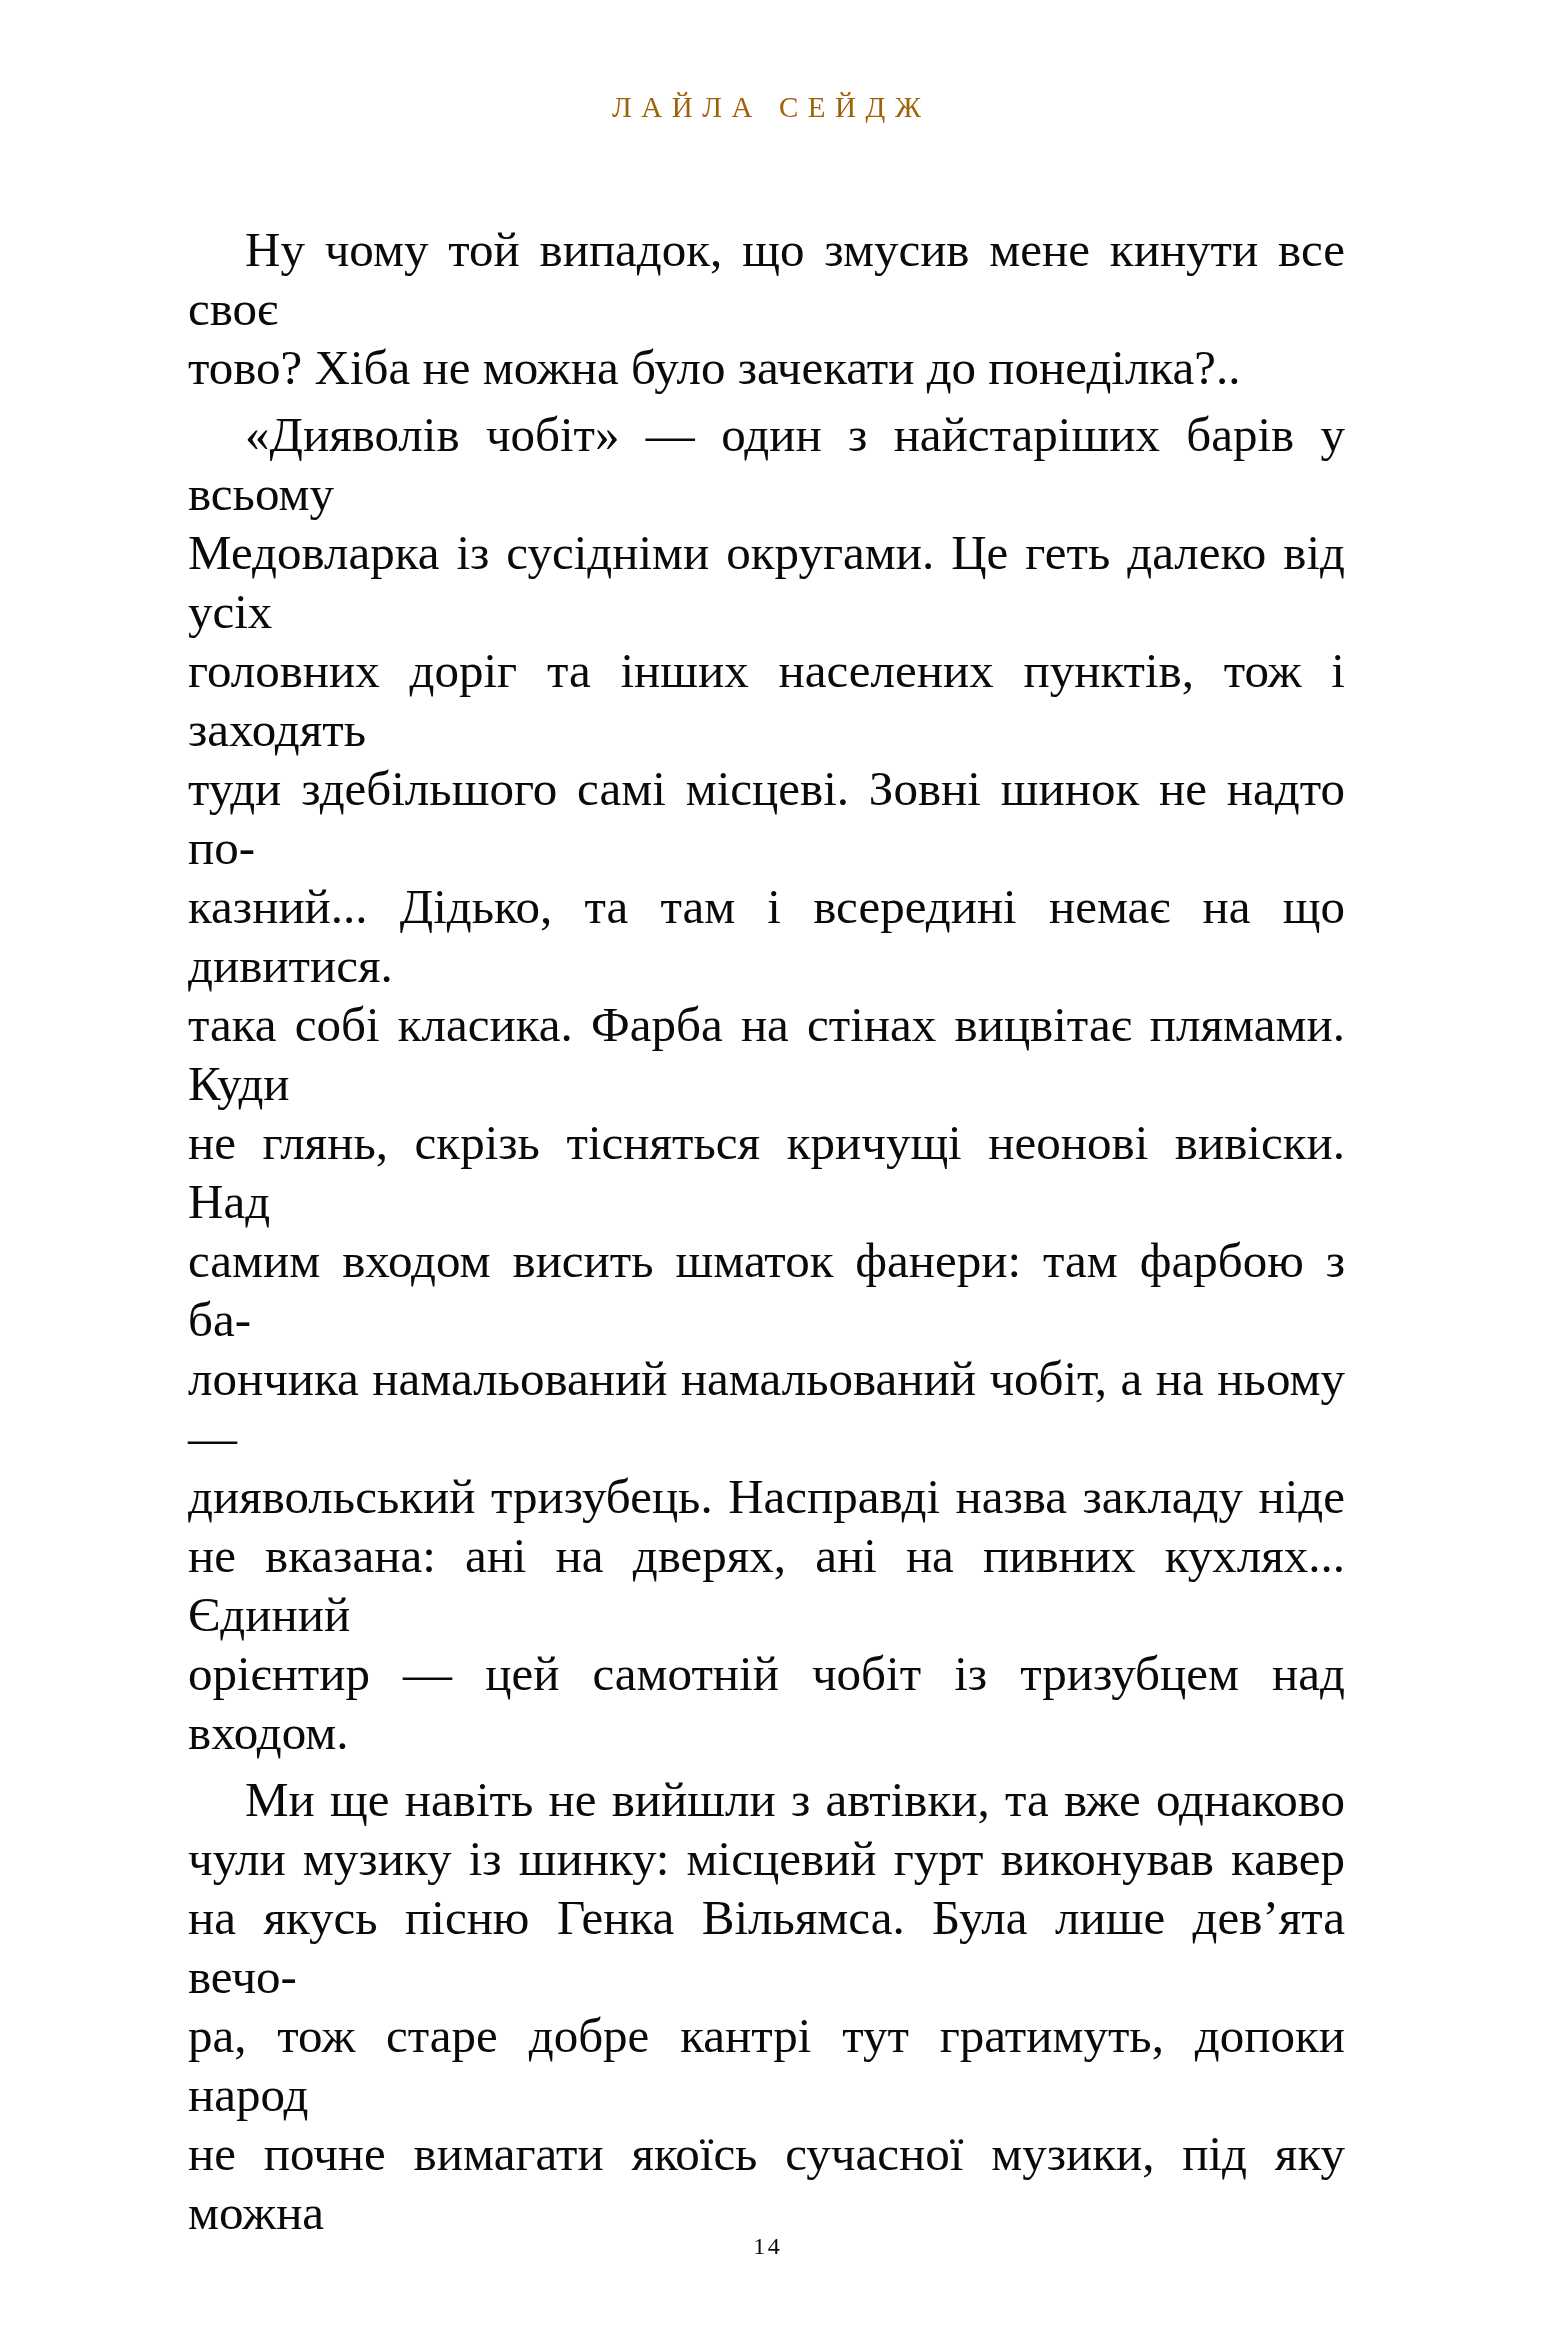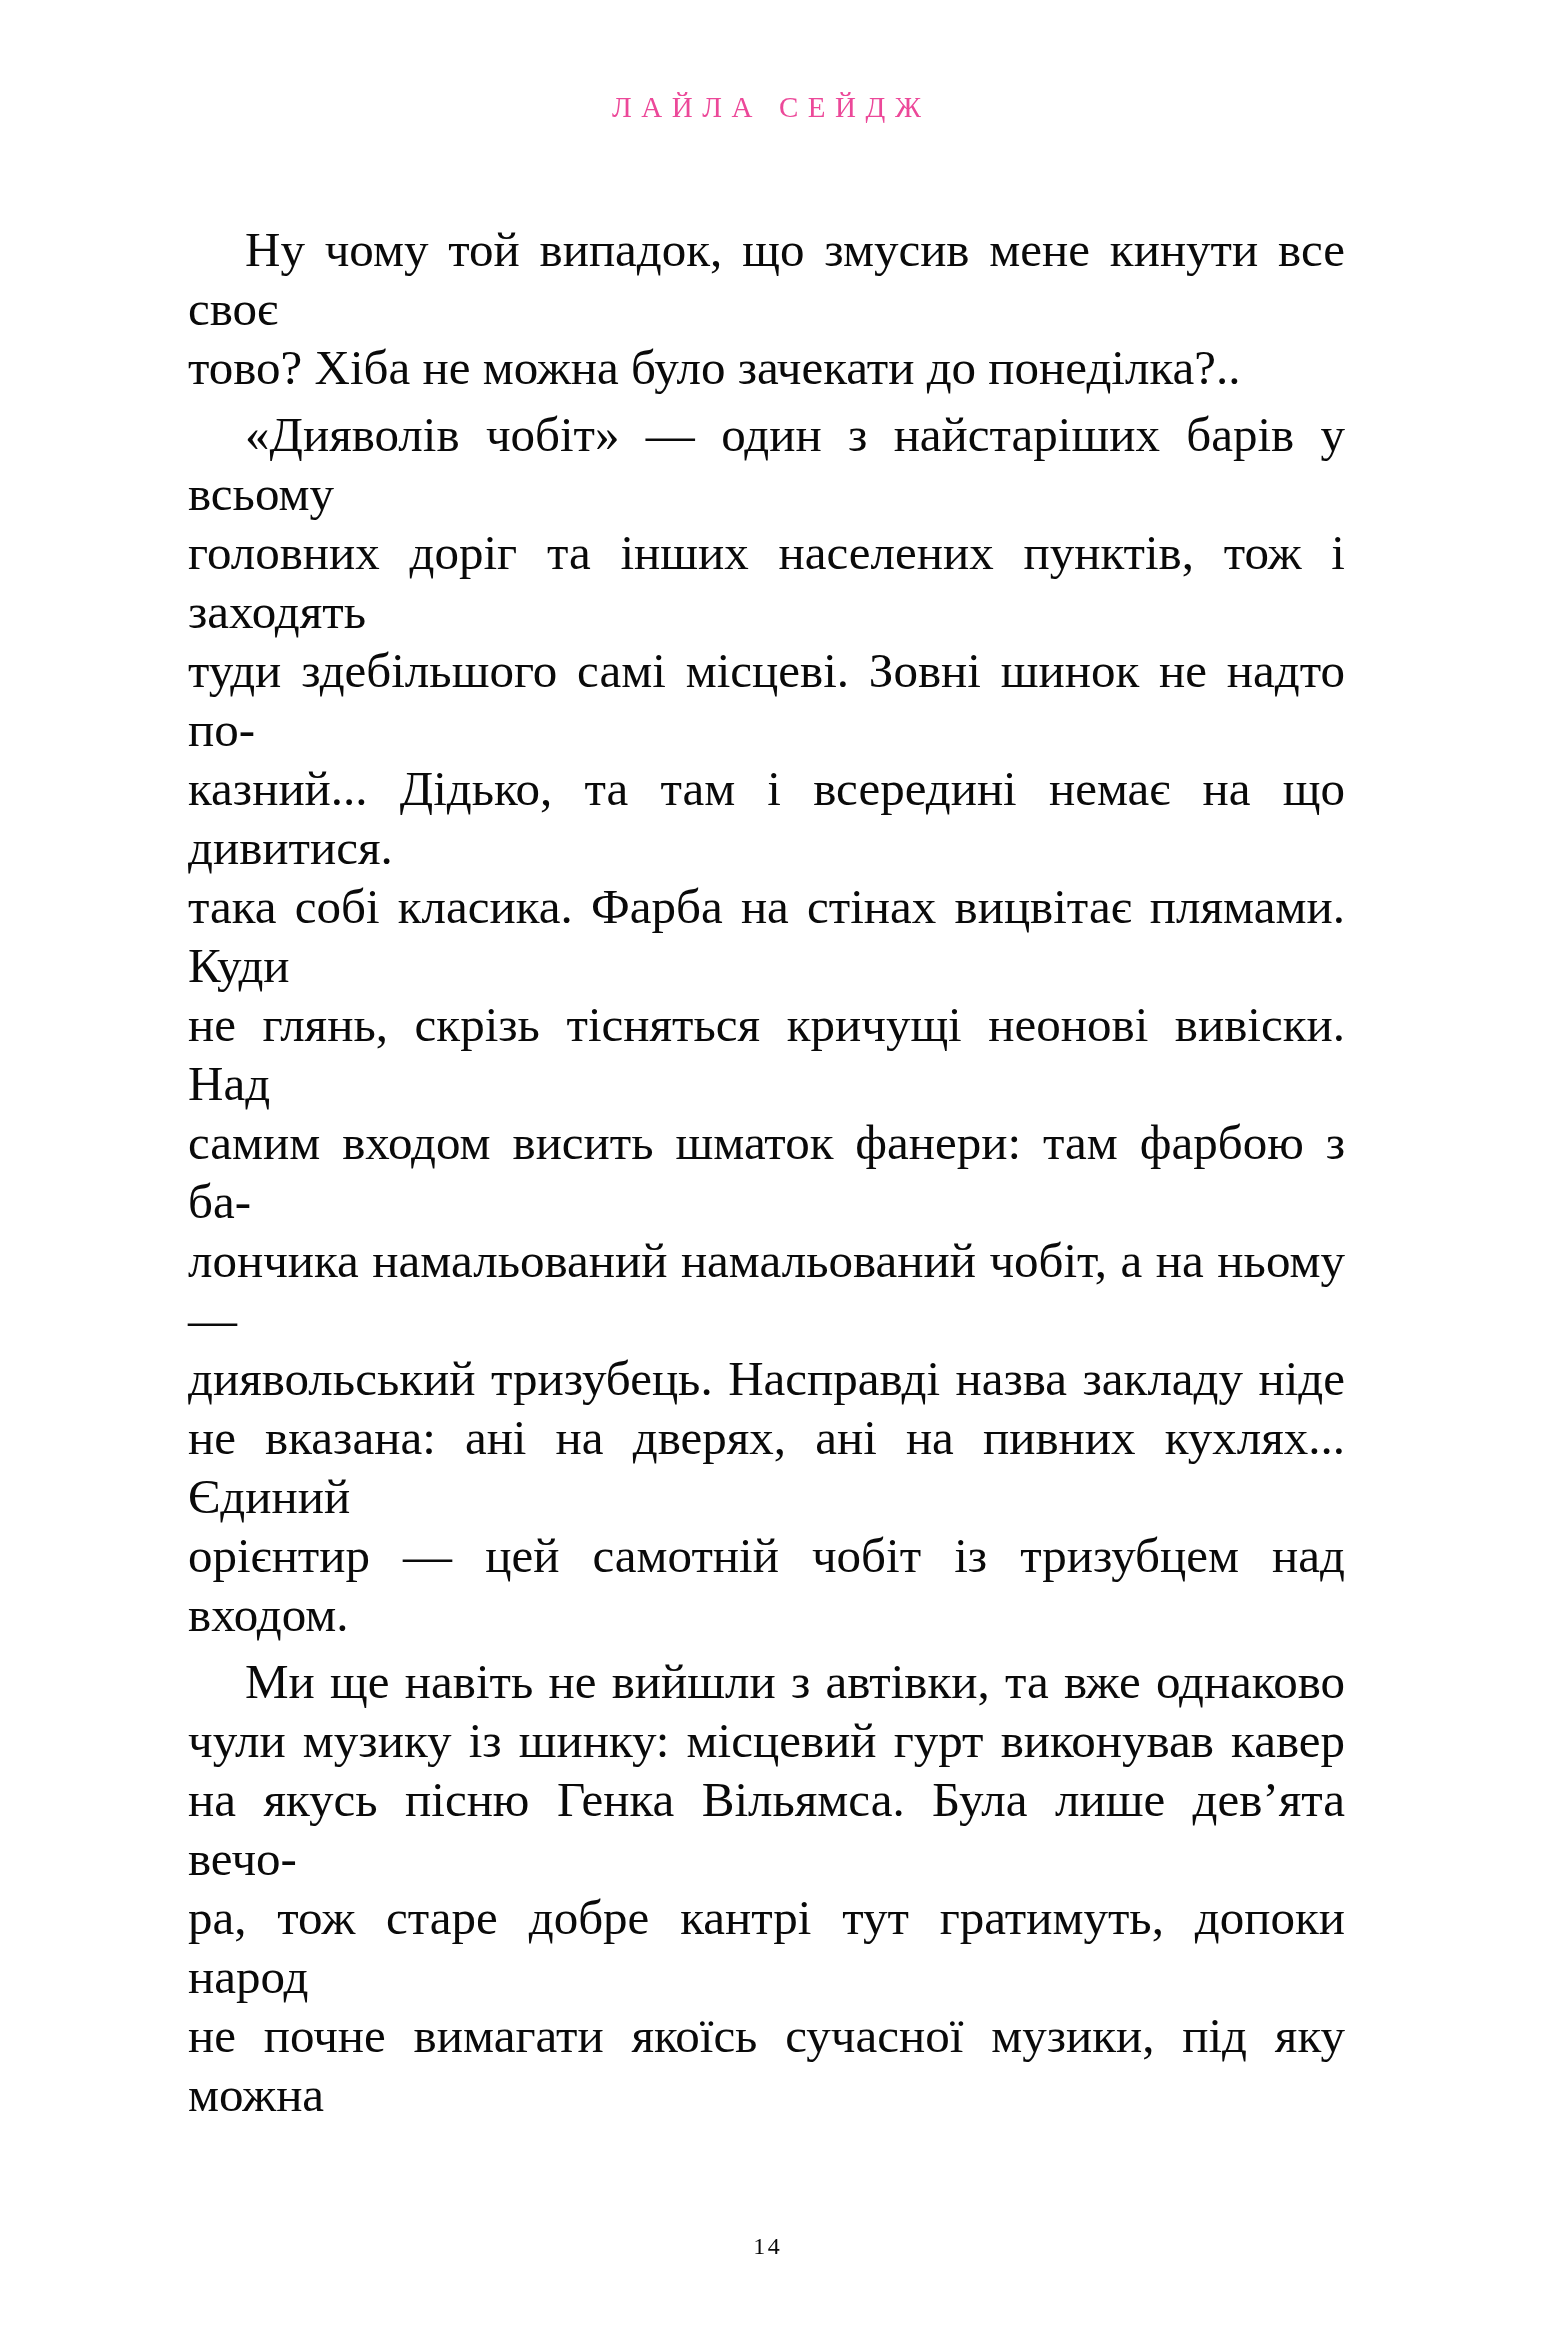--- a/index.html
+++ b/index.html
@@ -19,21 +19,21 @@
   }
   .running-header {
     position: absolute;
     top: 91px;
     left: 180px;
     width: 1173px;
     text-align: center;
     font-size: 29px;
     letter-spacing: 0.33em;
     text-indent: 0.33em; 
-    color: #ec4899;
+    color: #a16207;
     white-space: nowrap;
   }
   .text-block {
     position: absolute;
     top: 212px;
     left: 180px;
     width: 1173px;
     font-size: 49px;
     line-height: 59px;
     text-rendering: optimizeLegibility;
@@ -71,20 +71,21 @@
 <div class="page">
   <div class="running-header">ЛАЙЛА СЕЙДЖ</div>
 
   <div class="text-block" id="body-text">
       <p>
         <span class="line first">Ну чому той випадок, що змусив мене кинути все своє</span>
         <span class="line last">тово? Хіба не можна було зачекати до понеділка?..</span>
       </p>
       <p>
         <span class="line first">«Дияволів чобіт» — один з найстаріших барів у всьому</span>
+        <span class="line">Медовларка із сусідніми округами. Це геть далеко від усіх</span>
         <span class="line">головних доріг та інших населених пунктів, тож і заходять</span>
         <span class="line">туди здебільшого самі місцеві. Зовні шинок не надто по-</span>
         <span class="line">казний... Дідько, та там і всередині немає на що дивитися.</span>
         <span class="line">така собі класика. Фарба на стінах вицвітає плямами. Куди</span>
         <span class="line">не глянь, скрізь тісняться кричущі неонові вивіски. Над</span>
         <span class="line">самим входом висить шматок фанери: там фарбою з ба-</span>
         <span class="line">лончика намальований намальований чобіт, а на ньому —</span>
         <span class="line">диявольський тризубець. Насправді назва закладу ніде</span>
         <span class="line">не вказана: ані на дверях, ані на пивних кухлях... Єдиний</span>
         <span class="line last">орієнтир — цей самотній чобіт із тризубцем над входом.</span>

